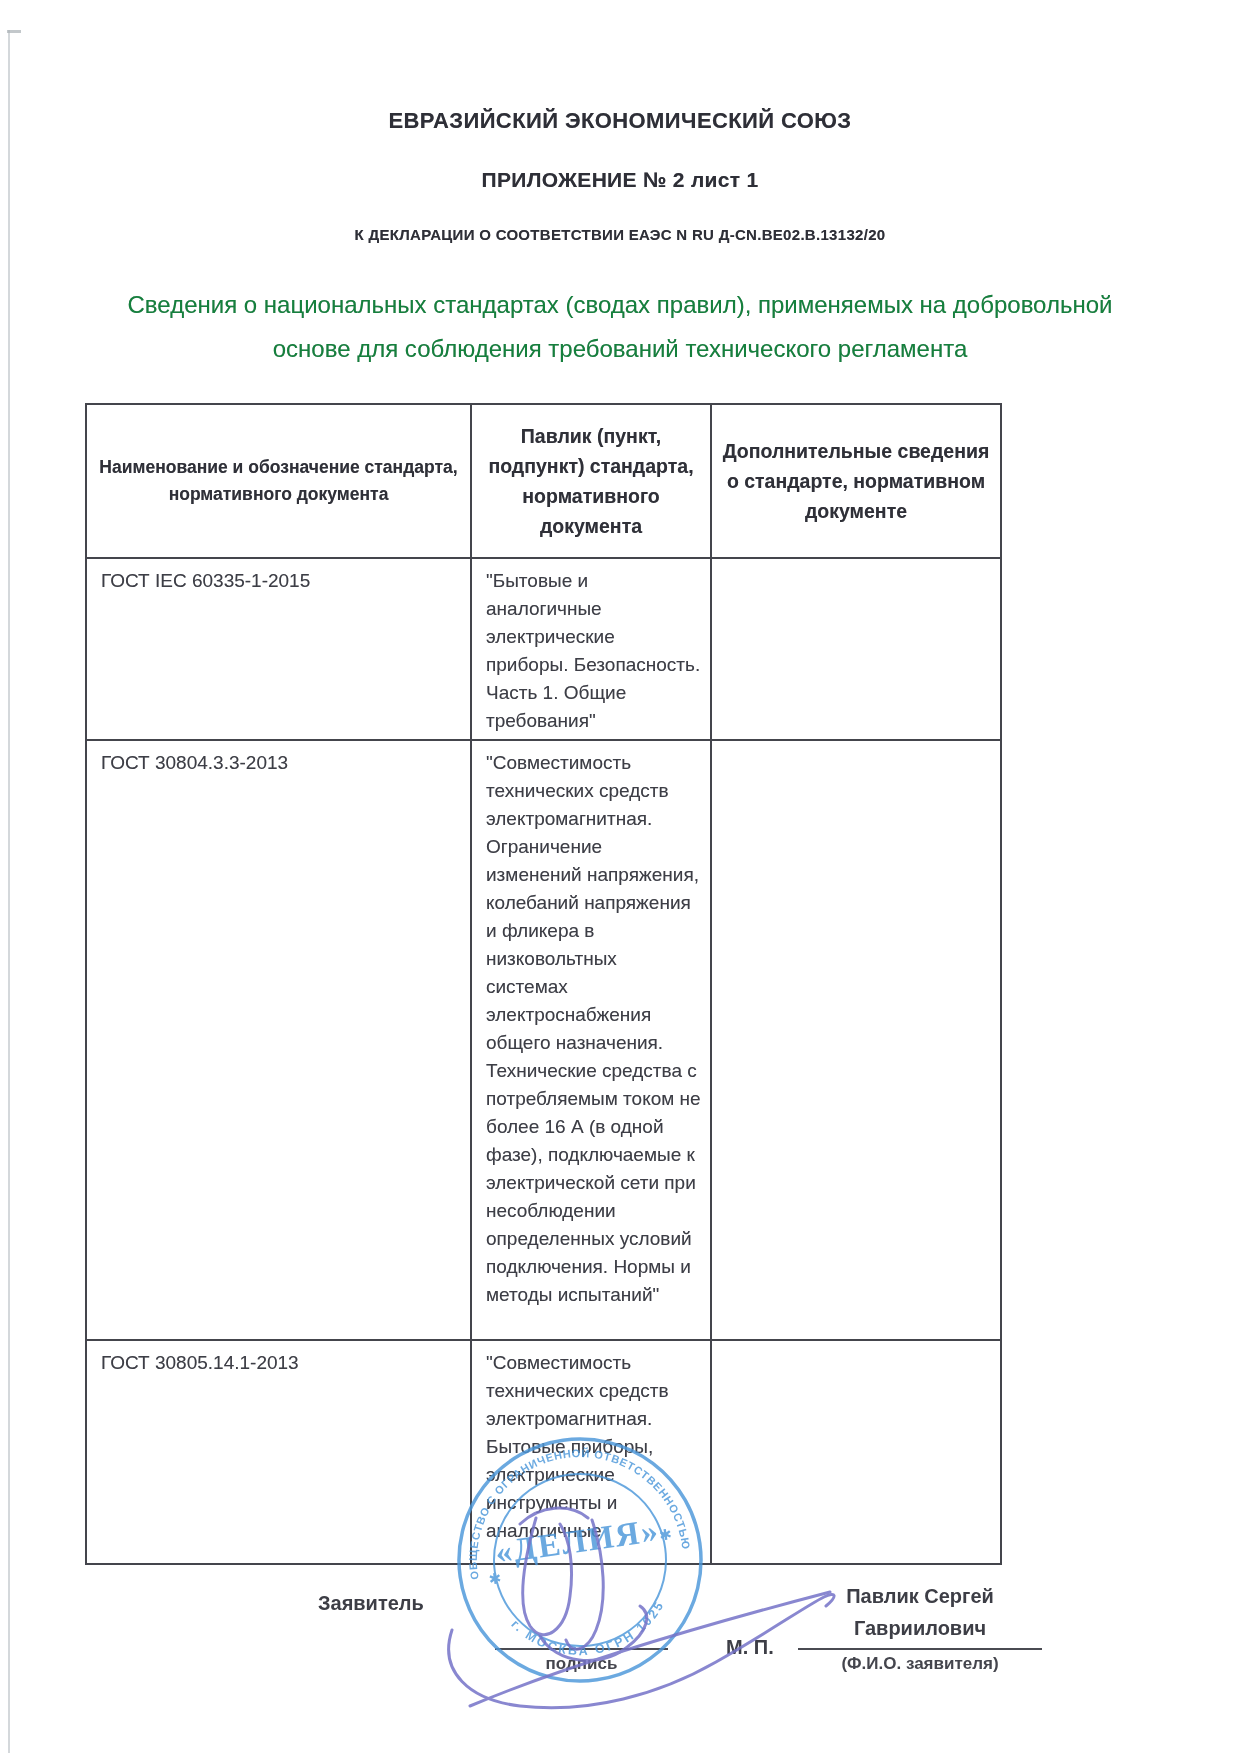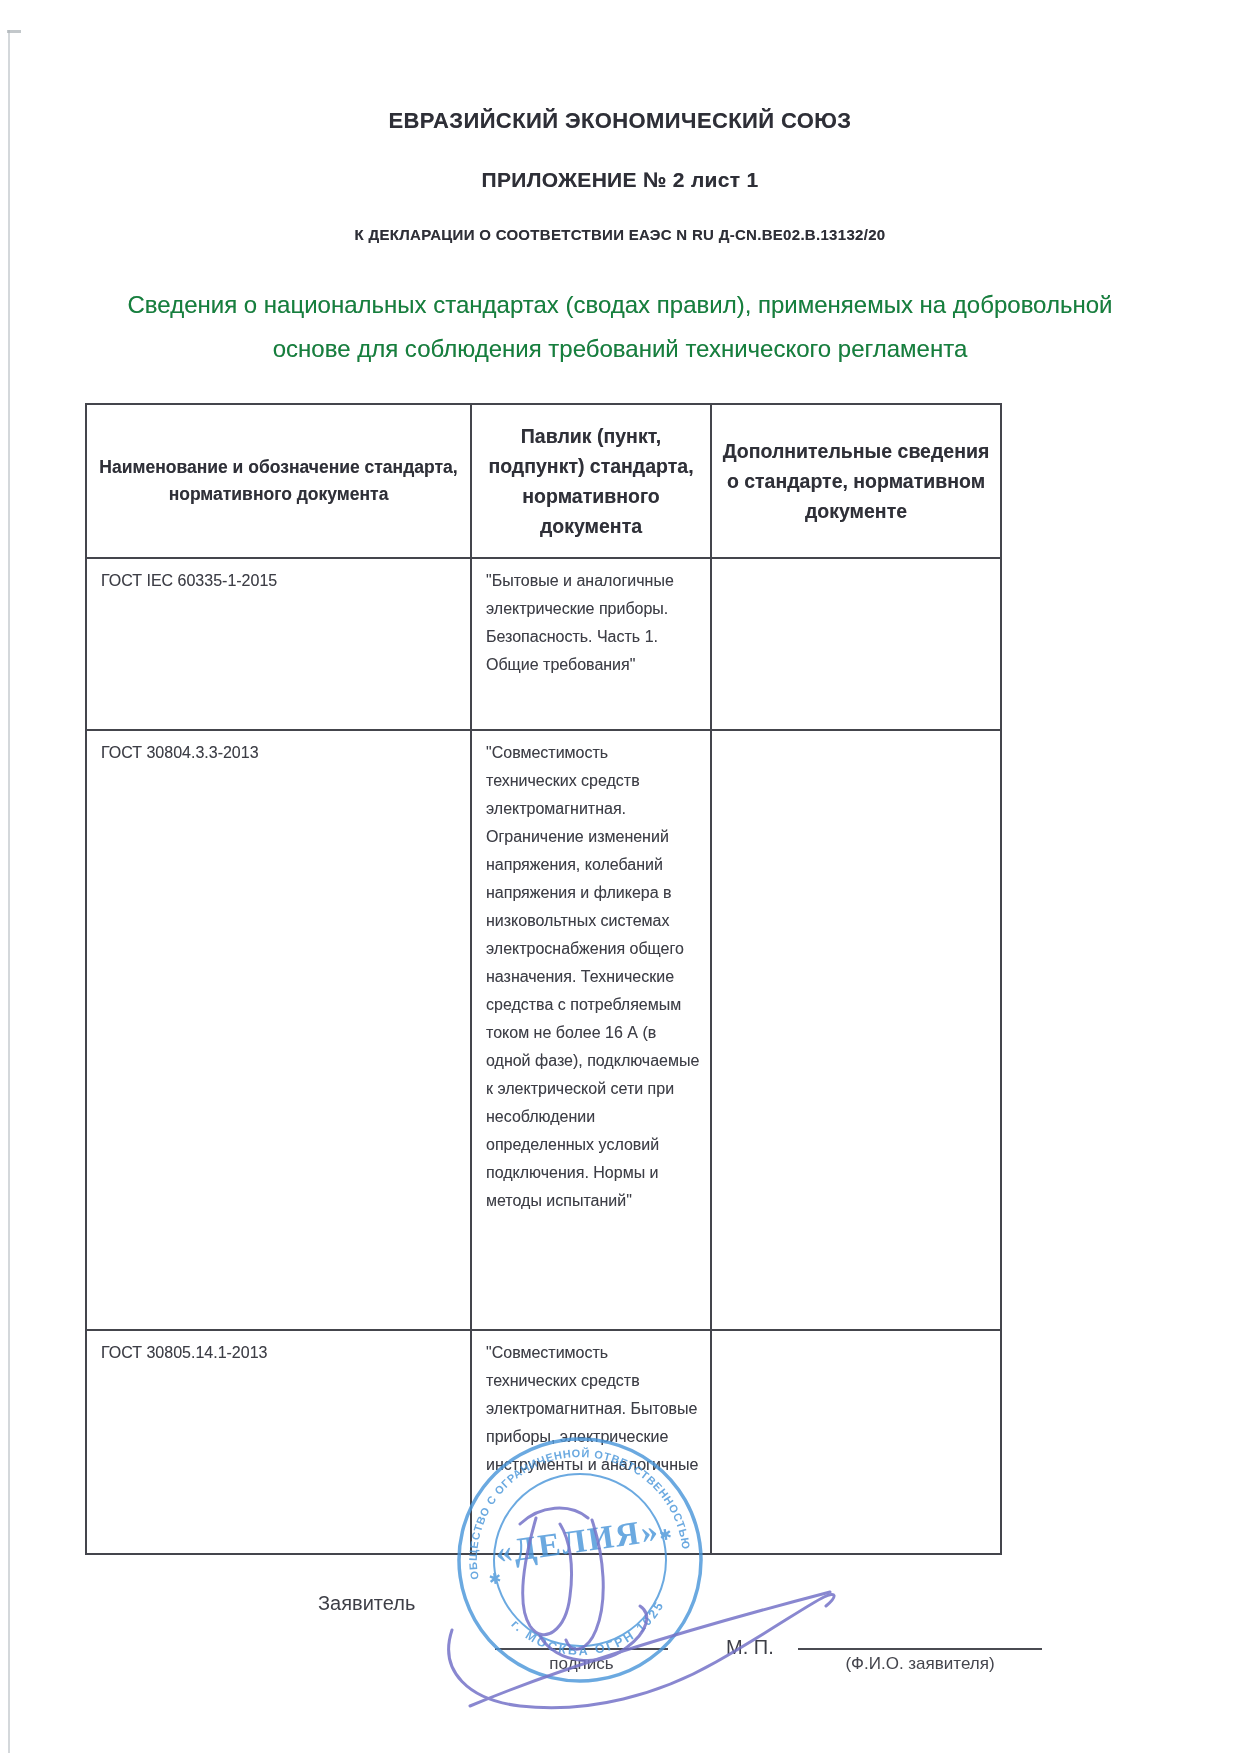--- a/index.html
+++ b/index.html
@@ -39,32 +39,32 @@
     color:#2f3038;
     padding:6px 10px;
     line-height:1.55;
     text-shadow:0 0 .4px rgba(40,42,50,.4);
   }
   th.c1{font-size:17.5px;}
   th.c2,th.c3{font-size:19.5px;}
   table.std td{
     vertical-align:top;
     padding:8px 8px 4px 14px;
-    font-size:16px;
+    font-size:19px;
     line-height:28px;
     color:#3d3e46;
     text-shadow:0 0 .4px rgba(50,52,60,.35);
     margin-left:48px;
   }
   tr.r1{height:172px;}
   tr.r2{height:600px;}
   tr.r3 td{padding-bottom:16px;}
   .clip{height:198px;overflow:hidden;}
 
-  .footer{position:absolute;left:0;top:0;width:100%;height:100%;pointer-events:none;}
+  .footer{position:absolute;left:0;top:0;width:100%;height:100%;pointer-events:none;font-weight:bold;}
   .f-abs{position:absolute;white-space:nowrap;}
   .applicant{left:318px;top:1592px;font-size:20px;color:#3d3e46;}
   .sig-line{left:495px;top:1648px;width:173px;border-top:2px solid #4a4b52;}
   .sig-caption{left:495px;top:1654px;width:173px;text-align:center;font-size:17px;color:#44454d;}
   .mp{left:726px;top:1636px;font-size:20px;color:#3d3e46;}
   .name-block{left:798px;top:1580px;width:244px;text-align:center;font-size:20px;line-height:32px;color:#3d3e46;white-space:normal;}
   .name-line{left:798px;top:1648px;width:244px;border-top:2px solid #4a4b52;}
   .name-caption{left:798px;top:1654px;width:244px;text-align:center;font-size:17px;color:#44454d;}
 
   .overlay{position:absolute;left:0;top:0;pointer-events:none;}
@@ -123,20 +123,24 @@
           </td>
       </tr>
     </tbody>
   </table>
 
   <div class="footer">
     <div class="f-abs applicant">Заявитель</div>
     <div class="f-abs sig-line"></div>
     <div class="f-abs sig-caption">подпись</div>
     <div class="f-abs mp">М. П.</div>
+    <div class="f-abs name-block">
+      <div>Павлик Сергей</div>
+      <div>Гавриилович</div>
+    </div>
     <div class="f-abs name-line"></div>
     <div class="f-abs name-caption">(Ф.И.О. заявителя)</div>
   </div>
 
   <svg class="overlay" width="1240" height="1753" viewBox="0 0 1240 1753">
     <defs>
       <path id="arcTop" d="M 477 1560 A 103 103 0 0 1 683 1560"></path>
       <path id="arcBottom" d="M 485 1560 A 95 95 0 0 0 675 1560"></path>
     </defs>
 

